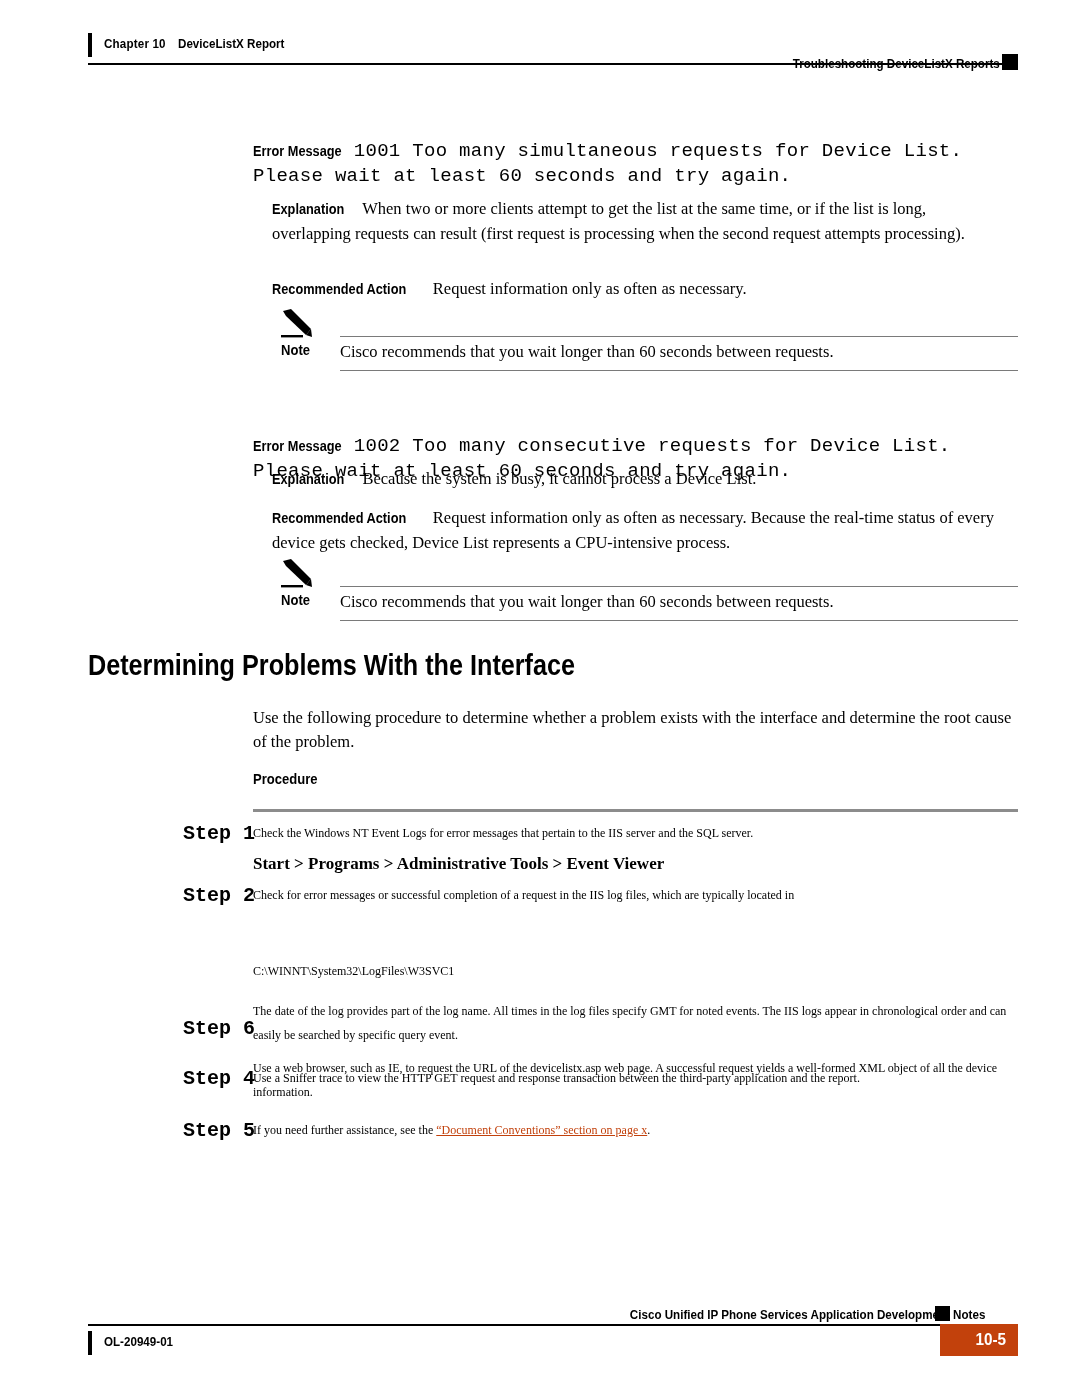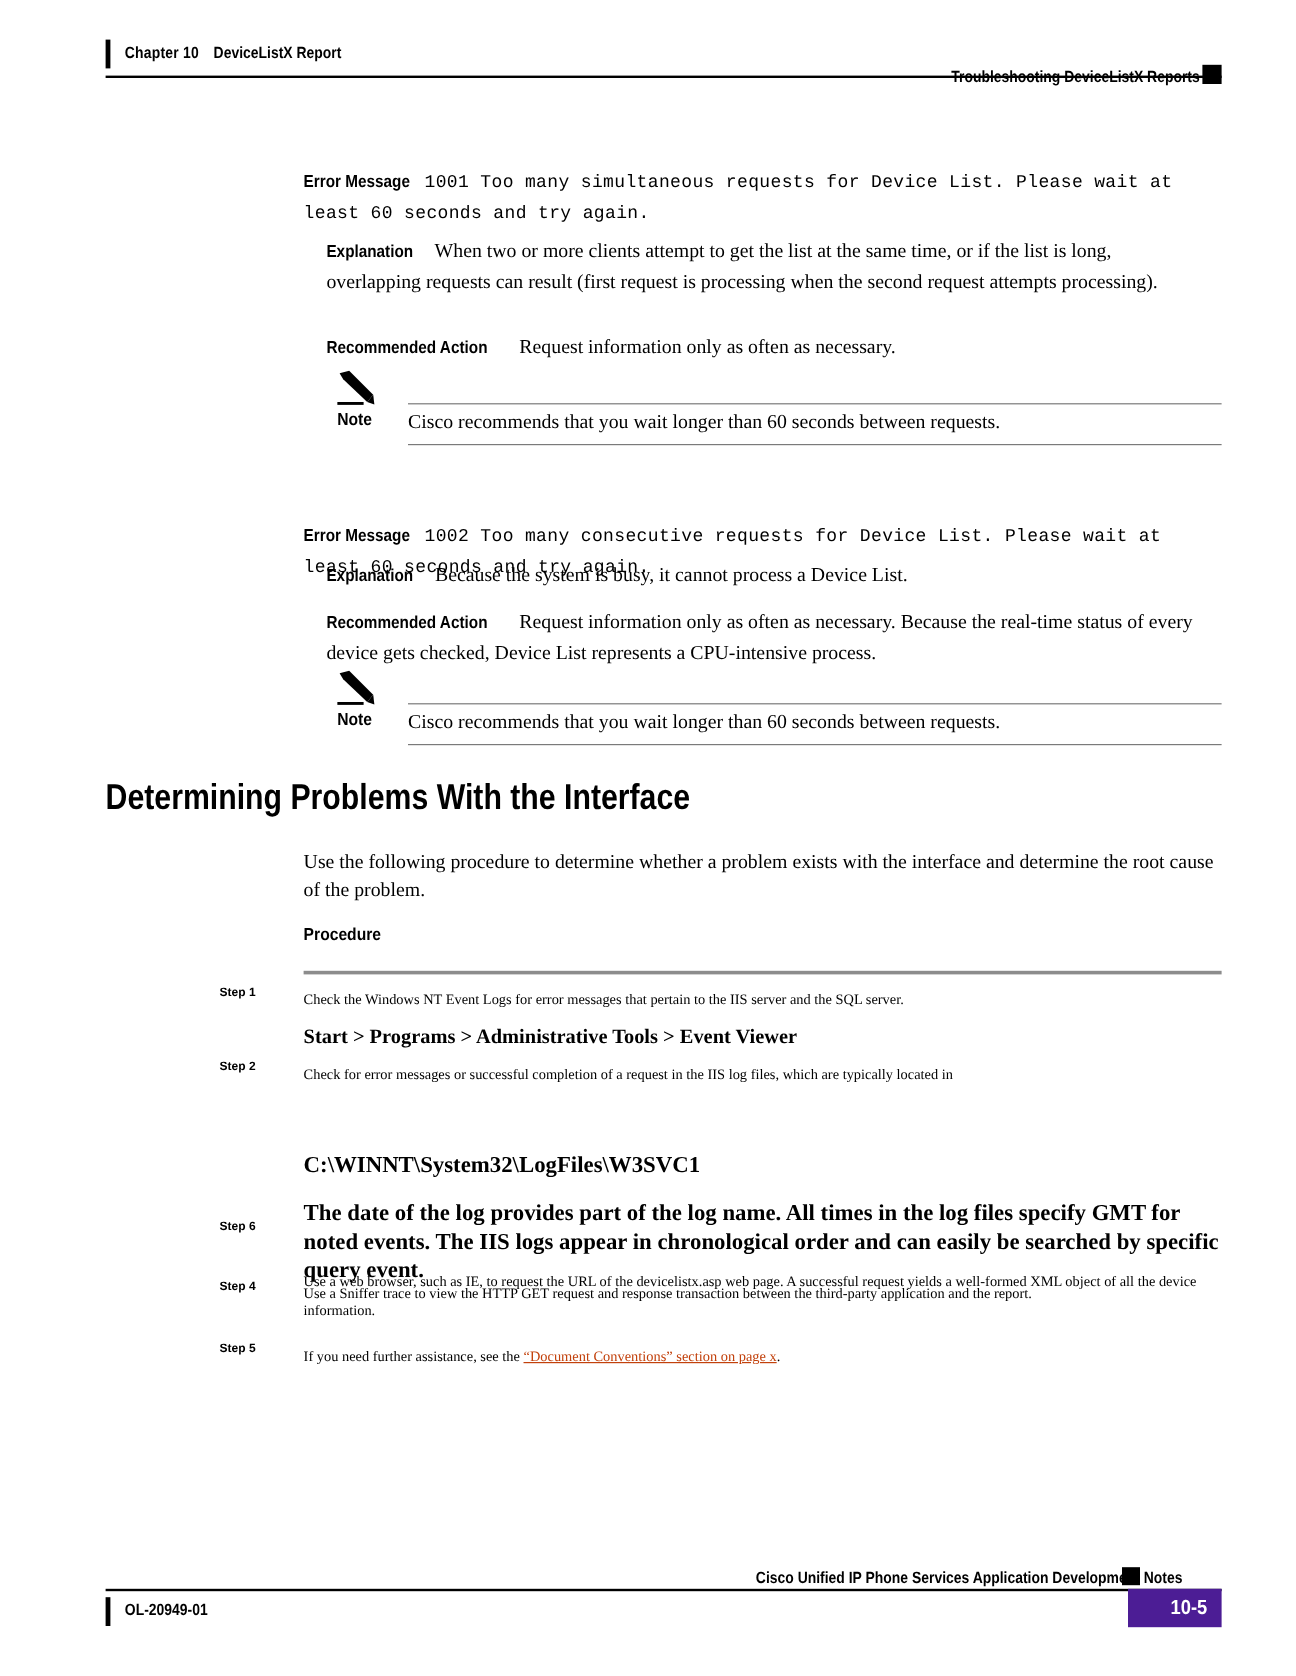--- a/index.html
+++ b/index.html
@@ -82,21 +82,21 @@
     font-family: "Liberation Sans", "DejaVu Sans", sans-serif;
     font-weight: bold;
     font-size: 14.5px;
     transform: scaleX(0.88);
     transform-origin: left center;
     display: inline-block;
     vertical-align: baseline;
   }
   .msg-code {
     font-family: "Liberation Mono", "DejaVu Sans Mono", monospace;
-    font-size: 15px;
+    font-size: 19px;
     letter-spacing: 0.3px;
     line-height: 23.5px;
   }
 
   
   .note-block { position: absolute; left: 253px; width: 765px; }
   .note-pencil {
     position: absolute; left: 28px; top: 0;
     width: 34px; height: 30px;
   }
@@ -138,31 +138,31 @@
     transform: scaleX(0.9); transform-origin: left center;
   }
   #procedure-rule {
     left: 253px; top: 809px; width: 765px; height: 3px;
     background: #8c8c8c;
   }
 
   .step-row { position: absolute; left: 0; width: 1080px; }
   .step-num {
     position: absolute; left: 183px; top: 0;
-    font-family: Liberation Sans, sans-serif;
-    font-weight: bold; font-size: 10px;
+    font-family: Liberation Mono, monospace;
+    font-weight: bold; font-size: 20px;
     white-space: nowrap;
   }
   .step-body {
     position: absolute; left: 253px; width: 765px;
     font-size: 12px; line-height: 23.5px;
   }
   .step-sub {
     position: absolute; left: 253px; width: 765px;
-    font-size: 19px; line-height: 23.5px; font-weight: bold;
+    font-size: 12px; line-height: 23.5px;
   }
   .bold-path {
     font-family: "Liberation Serif", "DejaVu Serif", serif;
     font-weight: bold;
     font-size: 17px;
   }
   .link {
     color: #c2410c;
   }
 
@@ -184,21 +184,21 @@
   .ftr-tick {
     left: 88px; top: 1331px; width: 4px; height: 24px;
     background: #000;
   }
   #footer-docnum {
     left: 104px; top: 1334px;
     font-size: 13.5px;
   }
   #footer-pagebox {
     left: 940px; top: 1324px; width: 78px; height: 32px;
-    background: #4c1d95;
+    background: #c2410c;
   }
   #footer-pagenum {
     position: absolute; right: 12px; top: 6px;
     color: #ffffff;
     font-family: "Liberation Sans", "DejaVu Sans", sans-serif;
     font-weight: bold; font-size: 17px;
     transform: scaleX(0.9); transform-origin: right center;
   }
 </style>
 </head>

